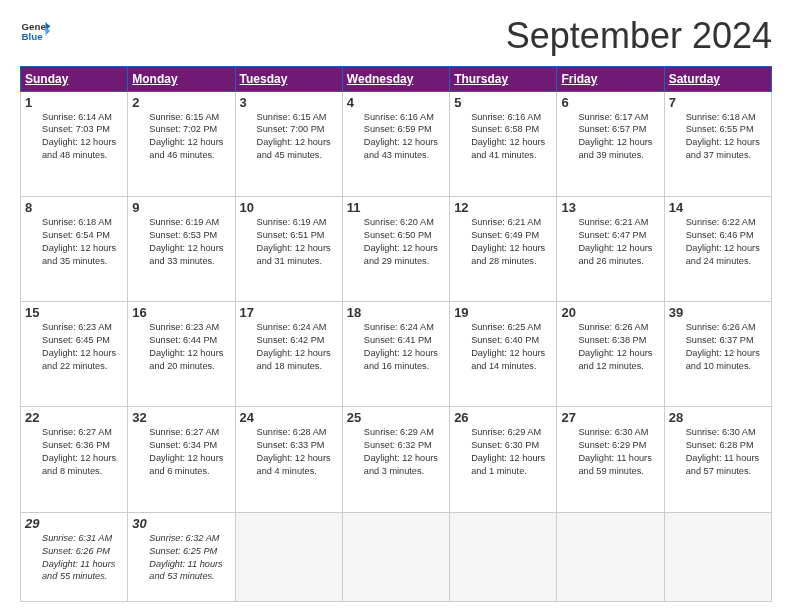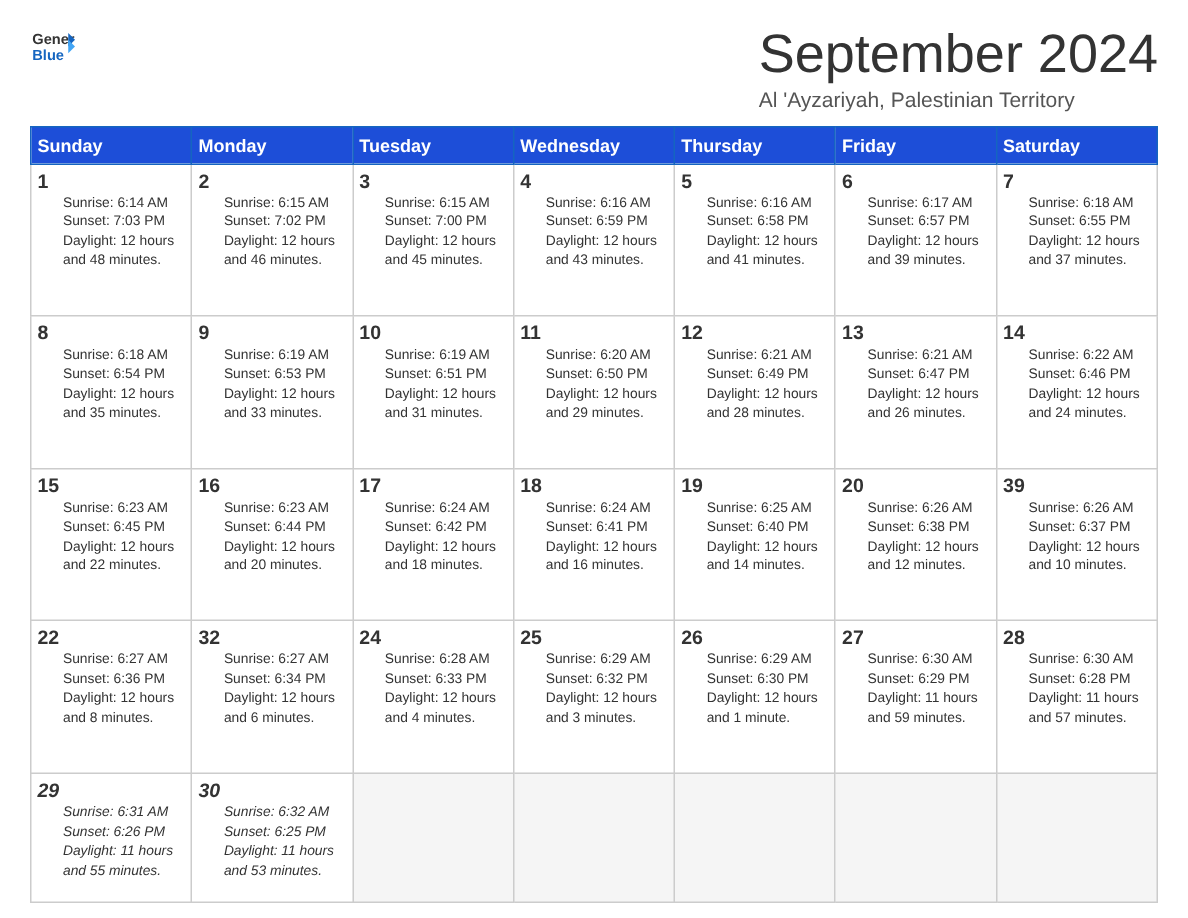--- a/index.html
+++ b/index.html
@@ -26,47 +26,49 @@
     .logo {
       display: flex;
       align-items: center;
       gap: 4px;
     }
     .logo-icon {
       width: 30px;
       height: 30px;
     }
     .title-block {
+      text-align: right;
     }
     .month-title {
       font-size: 36px;
       font-weight: normal;
       color: #333;
       line-height: 1.1;
     }
     .subtitle {
       font-size: 14px;
       color: #555;
       margin-top: 2px;
     }
     .calendar {
       flex: 1;
       border: 1px solid #ccc;
       border-collapse: collapse;
       width: 100%;
       table-layout: fixed;
     }
     .calendar th {
-      background-color: #1d4ed8;
+      background-color: #701a75;
       color: #fff;
       font-size: 12px;
       font-weight: bold;
       padding: 5px 4px;
       text-align: left;
       border: 1px solid #1565c0;
+      text-decoration: underline;
     }
     .calendar td {
       border: 1px solid #ccc;
       vertical-align: top;
       padding: 3px 4px;
       font-size: 9.5px;
       color: #333;
       background: #fff;
       height: 88px;
     }
@@ -98,21 +100,20 @@
     <div class="logo">
       <svg class="logo-icon" viewBox="0 0 40 40">
         <text x="2" y="18" font-size="13" font-weight="bold" fill="#333" font-family="Arial">General</text>
         <text x="2" y="32" font-size="13" font-weight="bold" fill="#1565c0" font-family="Arial">Blue</text>
         <polygon points="34,8 40,14 34,20" fill="#1565c0"></polygon>
         <polygon points="34,14 40,20 34,26" fill="#42a5f5"></polygon>
       </svg>
     </div>
     <div class="title-block">
       <div class="month-title">September 2024</div>
-      <div class="subtitle">Al 'Ayzariyah, Palestinian Territory</div>
     </div>
   </div>
 
   <table class="calendar">
     <thead>
       <tr>
         <th>Sunday</th>
         <th>Monday</th>
         <th>Tuesday</th>
         <th>Wednesday</th>

